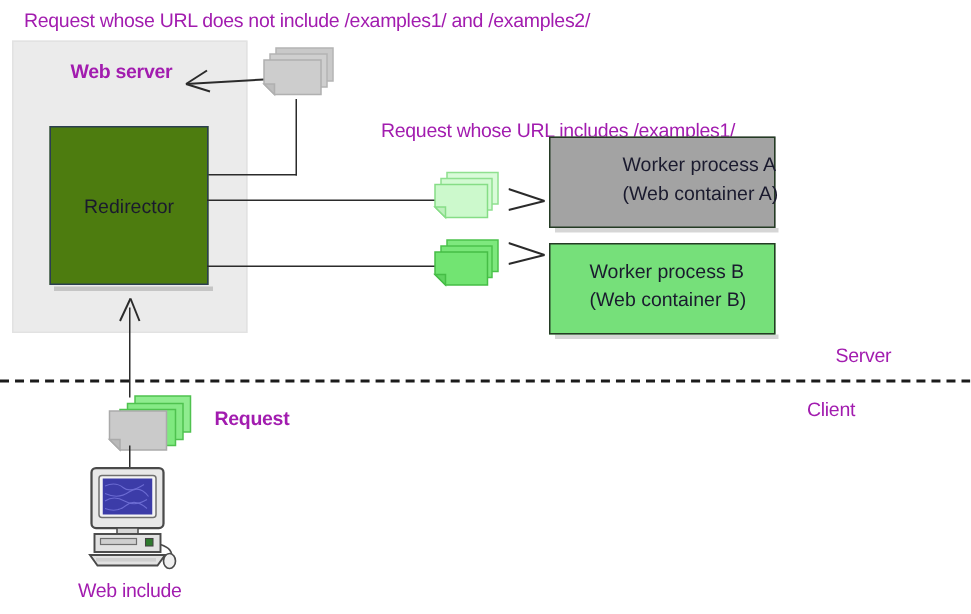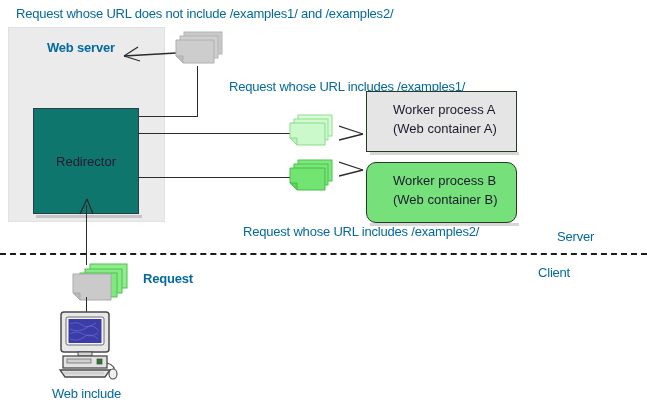--- a/index.html
+++ b/index.html
@@ -13,45 +13,45 @@
   }
   #canvas {
     position: relative;
     width: 647px;
     height: 409px;
     background: #ffffff;
     overflow: hidden;
   }
   .lbl {
     position: absolute;
-    color: #0369a1;
+    color: #a21caf;
     font-size: 13px;
     line-height: 15px;
     white-space: nowrap;
     letter-spacing: -0.2px;
   }
   
   .server-box {
     position: absolute;
     left: 8px;
     top: 27px;
     width: 157px;
     height: 195px;
     background: #ebebeb;
     border: 1px solid #e2e2e2;
     box-sizing: border-box;
   }
   
   .redirector-box {
     position: absolute;
     left: 33px;
-    top: 108px;
+    top: 84px;
     width: 106px;
     height: 106px;
-    background: #0f766e;
+    background: #4d7c0f;
     border: 1.5px solid #2b3e50;
     box-sizing: border-box;
   }
   .redirector-box .inner-label {
     position: absolute;
     left: 0;
     right: 0;
     top: 45px;
     text-align: center;
     font-size: 13px;
@@ -88,29 +88,29 @@
     bottom: -4px;
     right: -3px;
     height: 3px;
     background: rgba(0,0,0,0.16);
   }
   #worker-a {
     left: 366px;
     top: 91px;
     width: 151px;
     height: 61px;
-    background: #e5e5e5;
+    background: #a3a3a3;
+    padding-left: 22px;
   }
   #worker-b {
     left: 366px;
     top: 162px;
     width: 151px;
     height: 61px;
     background: #76e07a;
-    border-radius: 10px;
   }
   
   .stack {
     position: absolute;
   }
   .stack svg { display: block; }
   
   .line {
     position: absolute;
     background: #2b2b2b;
@@ -129,21 +129,21 @@
   
   .computer {
     position: absolute;
     left: 55px;
     top: 310px;
   }
   .computer svg { display: block; }
   
   .t-caption-top   { left: 16px;  top: 6px; }
   .t-webserver     { left: 47px;  top: 40px; font-weight: bold; }
-  .t-ex1           { left: 229px; top: 79px; text-align: center; }
+  .t-ex1           { left: 254px; top: 79px; text-align: center; }
   .t-ex2           { left: 243px; top: 224px; }
   .t-server        { left: 557px; top: 229px; }
   .t-client        { left: 538px; top: 265px; }
   .t-request       { left: 143px; top: 271px; font-weight: bold; }
   .t-webclient     { left: 52px;  top: 386px; }
 </style>
 </head>
 <body>
 
 <div id="canvas">
@@ -215,21 +215,20 @@
   <svg style="position:absolute;left:339px;top:160px;" width="28" height="18">
     <line x1="0" y1="2" x2="24" y2="10" stroke="#2b2b2b" stroke-width="1.3"></line>
     <line x1="0" y1="16" x2="24" y2="10" stroke="#2b2b2b" stroke-width="1.3"></line>
   </svg>
 
   <div class="worker-box" id="worker-b">
     <div class="wline">Worker process B</div>
     <div class="wline">(Web container B)</div>
   </div>
 
-  <div class="lbl t-ex2">Request whose URL includes /examples2/</div>
 
   <div class="lbl t-server">Server</div>
   <div class="lbl t-client">Client</div>
 
   <div class="divider"></div>
 
   <div class="line v-line" style="left:86px;top:205px;height:60px;"></div>
   <svg style="position:absolute;left:78px;top:198px;" width="18" height="18">
     <line x1="9" y1="1" x2="2" y2="16" stroke="#2b2b2b" stroke-width="1.3"></line>
     <line x1="9" y1="1" x2="15" y2="16" stroke="#2b2b2b" stroke-width="1.3"></line>

